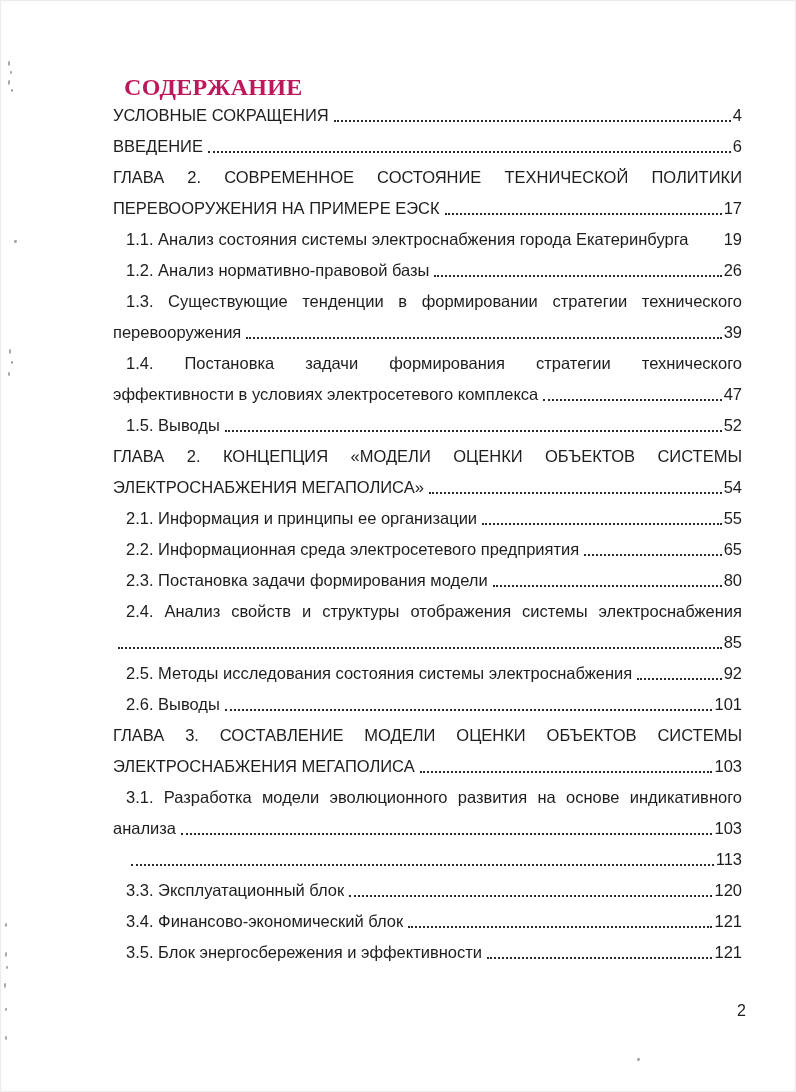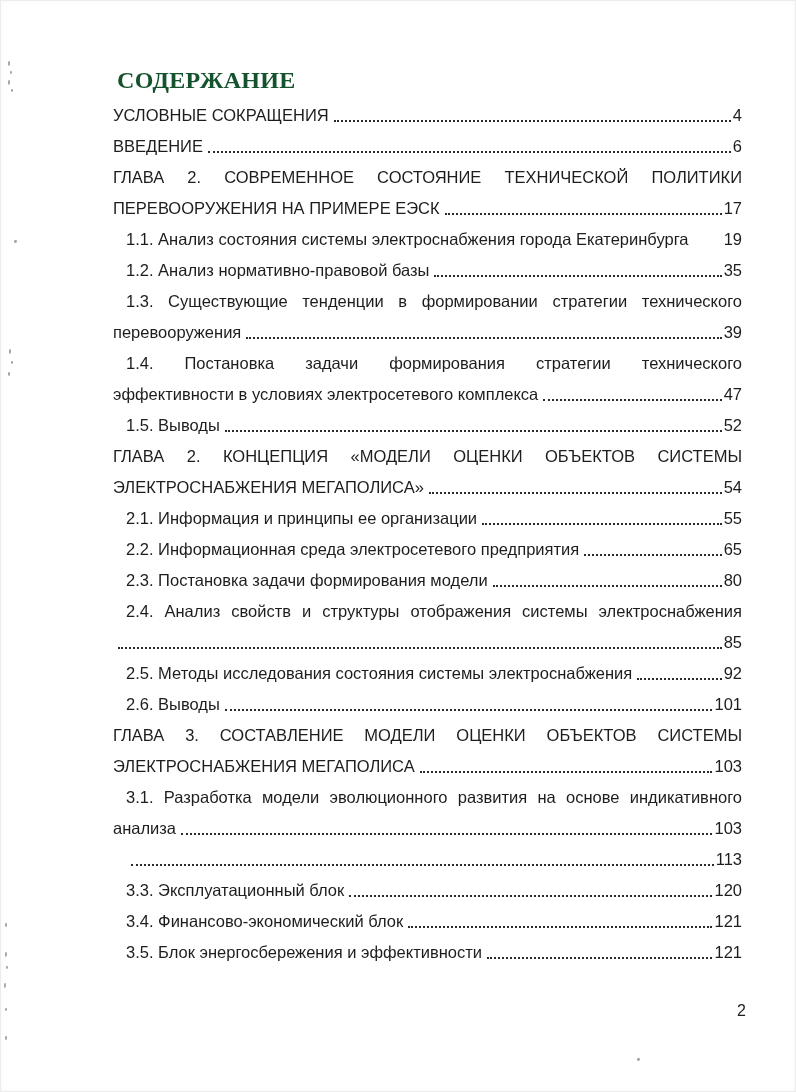--- a/index.html
+++ b/index.html
@@ -18,26 +18,26 @@
   .scan-page {
     position: absolute;
     inset: 0;
     background: #ffffff;
     box-shadow: inset 0 0 0 1px #ececec, inset 0 0 6px rgba(0,0,0,0.04);
   }
   .doc-title {
     position: absolute;
     left: 113px;
     top: 62px;
-    margin: 4px;
+    margin: 11px;
     font-family: "Liberation Serif", serif;
     font-weight: 700;
     font-size: 24px;
     line-height: 28px;
-    color: #14532d;
+    color: #be185d;
     letter-spacing: 0.3px;
   }
   .toc {
     position: absolute;
     left: 113px;
     right: 54px;
     top: 100px;
     font-size: 16.5px;
     line-height: 31px;
     color: #1d1d1d;
@@ -138,21 +138,21 @@
         <div class="row ind">
           <span class="t">1.1. Анализ состояния системы электроснабжения города Екатеринбурга</span>
           <span class="spacer"></span>
           <span class="pg">19</span>
         </div>
       </div>
       <div class="toc-entry">
         <div class="row ind">
           <span class="t">1.2. Анализ нормативно-правовой базы</span>
           <span class="dots"></span>
-          <span class="pg">35</span>
+          <span class="pg">26</span>
         </div>
       </div>
       <div class="toc-entry">
         <div class="fill ind">1.3. Существующие тенденции в формировании стратегии технического</div>
         <div class="row">
           <span class="t">перевооружения</span>
           <span class="dots"></span>
           <span class="pg">39</span>
         </div>
       </div>

